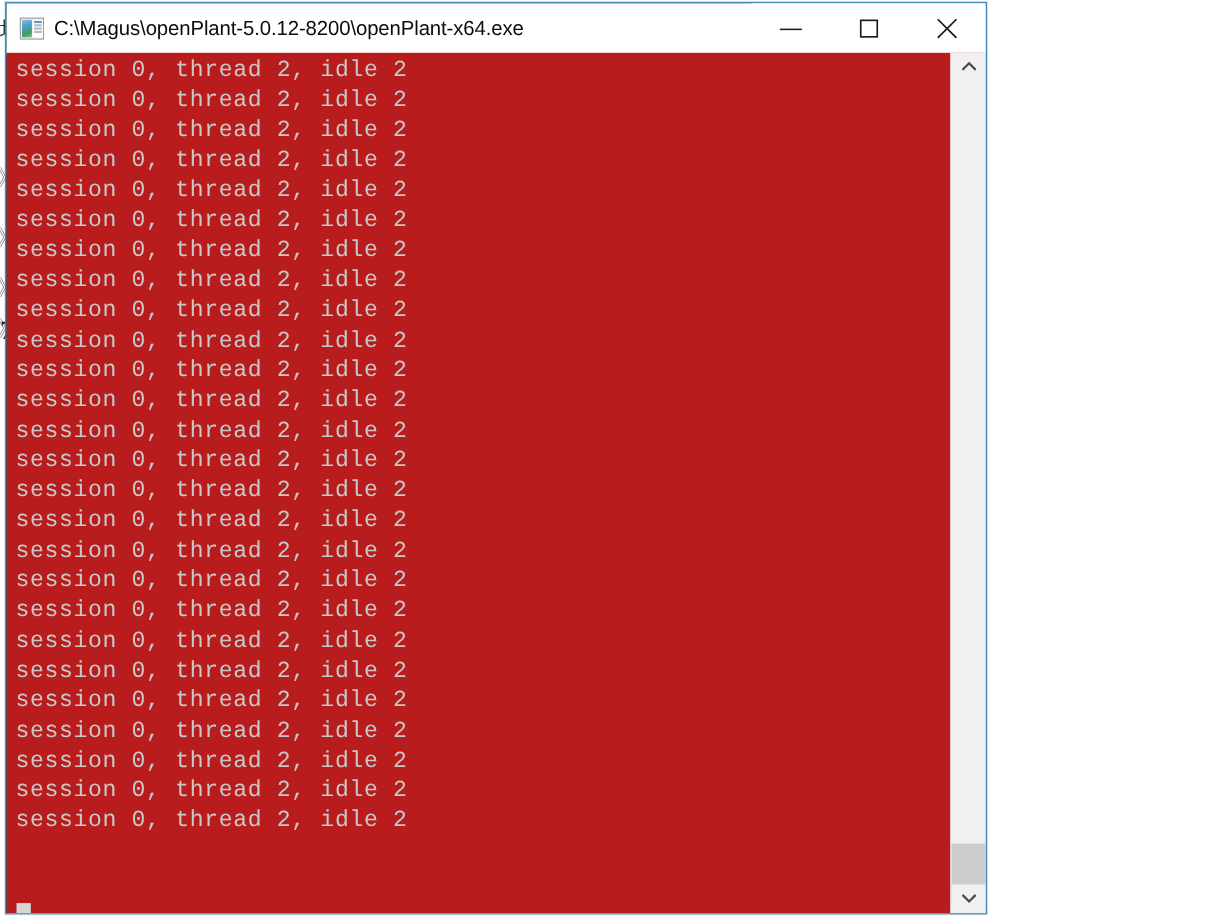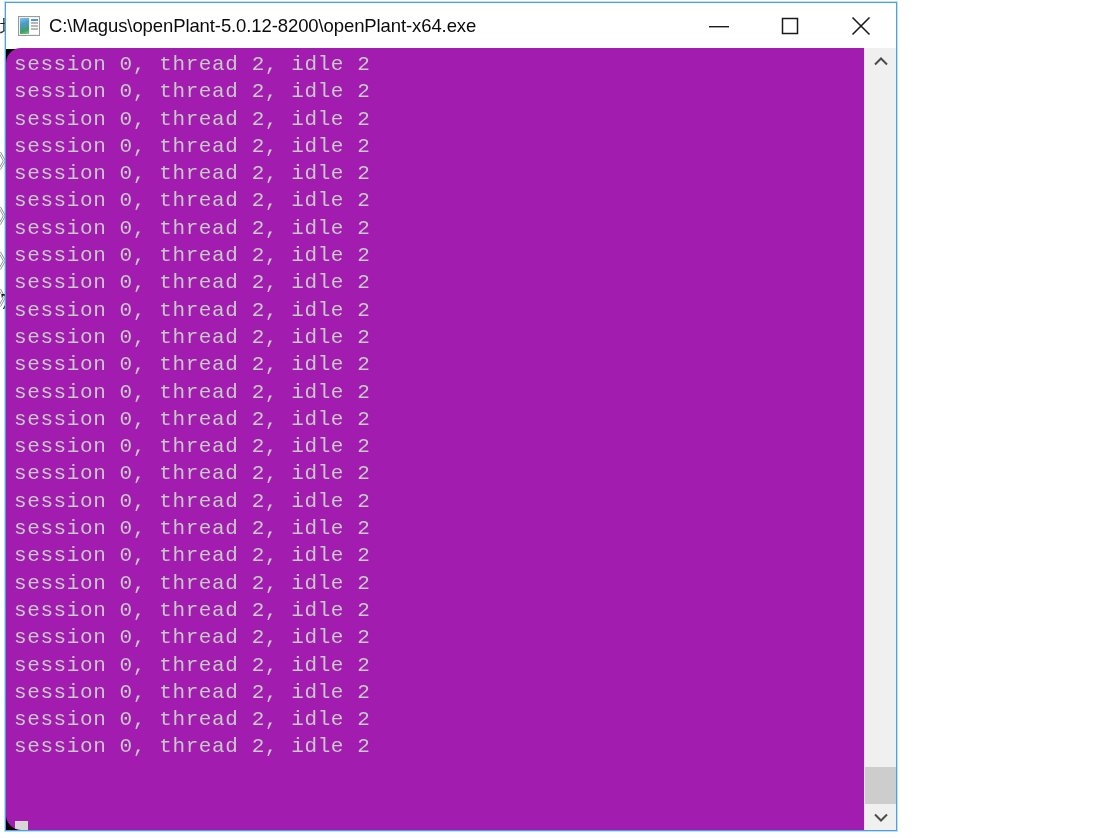--- a/index.html
+++ b/index.html
@@ -107,23 +107,22 @@
   }
   .win-btn svg { display: block; }
 
   
   #console-body {
     position: absolute;
     left: 0;
     top: 45px;
     right: 0;
     bottom: 0;
-    background: #a21caf;
+    background: #b91c1c;
     overflow: hidden;
-    border-radius: 15px;
   }
   #console-text {
     position: absolute;
     left: 8px;
     top: 3px;
     right: 40px;
     font-family: "Liberation Mono", "DejaVu Sans Mono", monospace;
     font-size: 21px;
     line-height: 27.3px;
     color: #c8c8c8;

